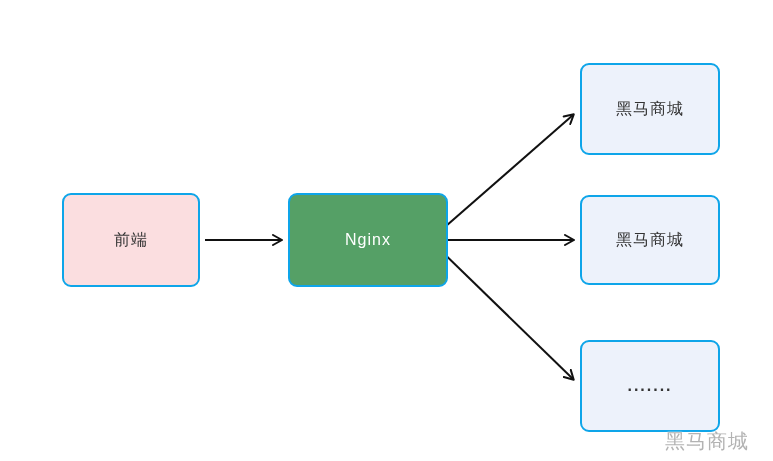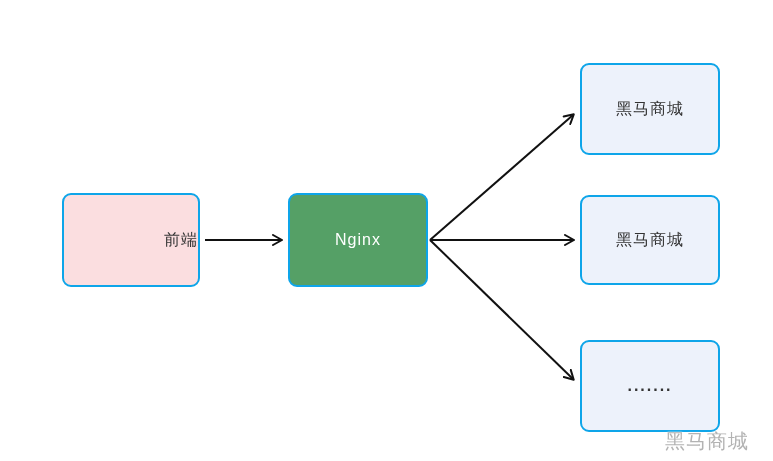--- a/index.html
+++ b/index.html
@@ -28,22 +28,22 @@
     box-sizing: border-box;
     border: 2px solid #0ea5e9;
     border-radius: 9px;
     display: flex;
     align-items: center;
     justify-content: center;
     font-size: 16px;
     letter-spacing: 1px;
     color: #333333;
   }
-  .node-frontend { left: 62px;  top: 193px; width: 138px; height: 94px; justify-content: flex-end; }
-  .node-nginx    { left: 288px; top: 193px; width: 140px; height: 94px; }
+  .node-frontend { left: 62px;  top: 193px; width: 138px; height: 94px; }
+  .node-nginx    { left: 288px; top: 193px; width: 160px; height: 94px; }
   .node-mall-1   { left: 580px; top: 63px;  width: 140px; height: 92px; }
   .node-mall-2   { left: 580px; top: 195px; width: 140px; height: 90px; }
   .node-more     { left: 580px; top: 340px; width: 140px; height: 92px; font-weight: bold; letter-spacing: 2px; }
   .watermark {
     position: absolute;
     left: 665px;
     top: 428px;
     font-size: 20px;
     letter-spacing: 1px;
     text-shadow: 0 0 2px #ffffff, 0 0 1px #ffffff;

